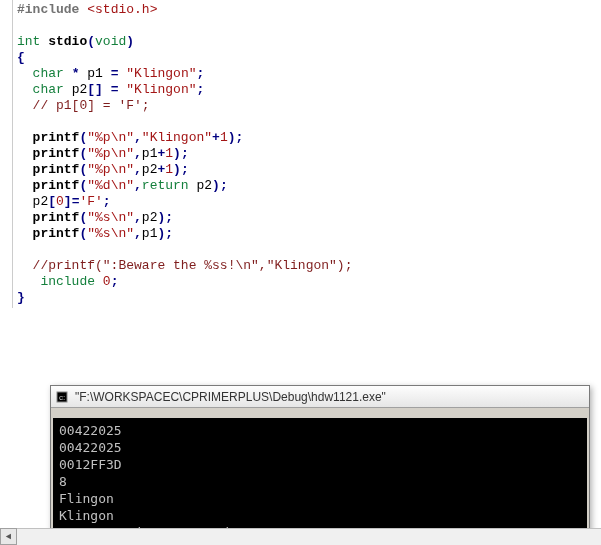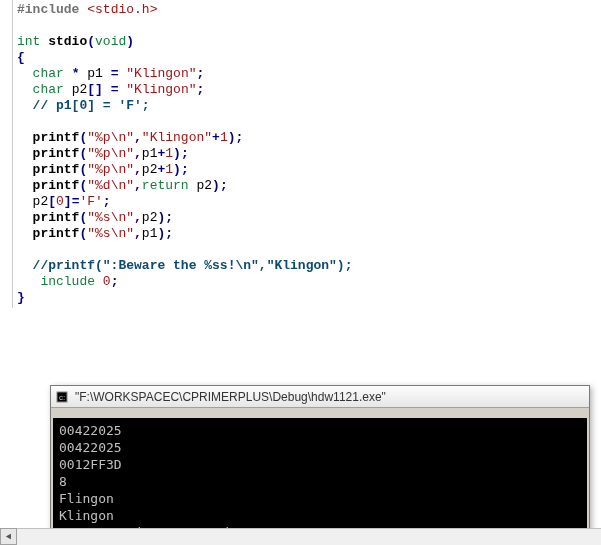--- a/index.html
+++ b/index.html
@@ -30,21 +30,21 @@
     bottom: 0;
     width: 12px;
     background: #fff;
   }
   .line { white-space: pre; }
   .pp { color: #737373; font-weight: bold; }
   .kw { color: #15803d; font-weight: normal; }
   .str { color: #a31515; }
   .num { color: #a31515; }
   .ch { color: #a31515; }
-  .cmt { color: #0c4a6e; font-weight: bold; }
+  .cmt { color: #7f1d1d; font-weight: normal; }
   .op { color: #000080; font-weight: bold; }
   .bold { font-weight: bold; }
 
   .console-window {
     position: absolute;
     left: 50px;
     top: 385px;
     width: 540px;
     height: 158px;
     border: 1px solid #7a7a7a;

